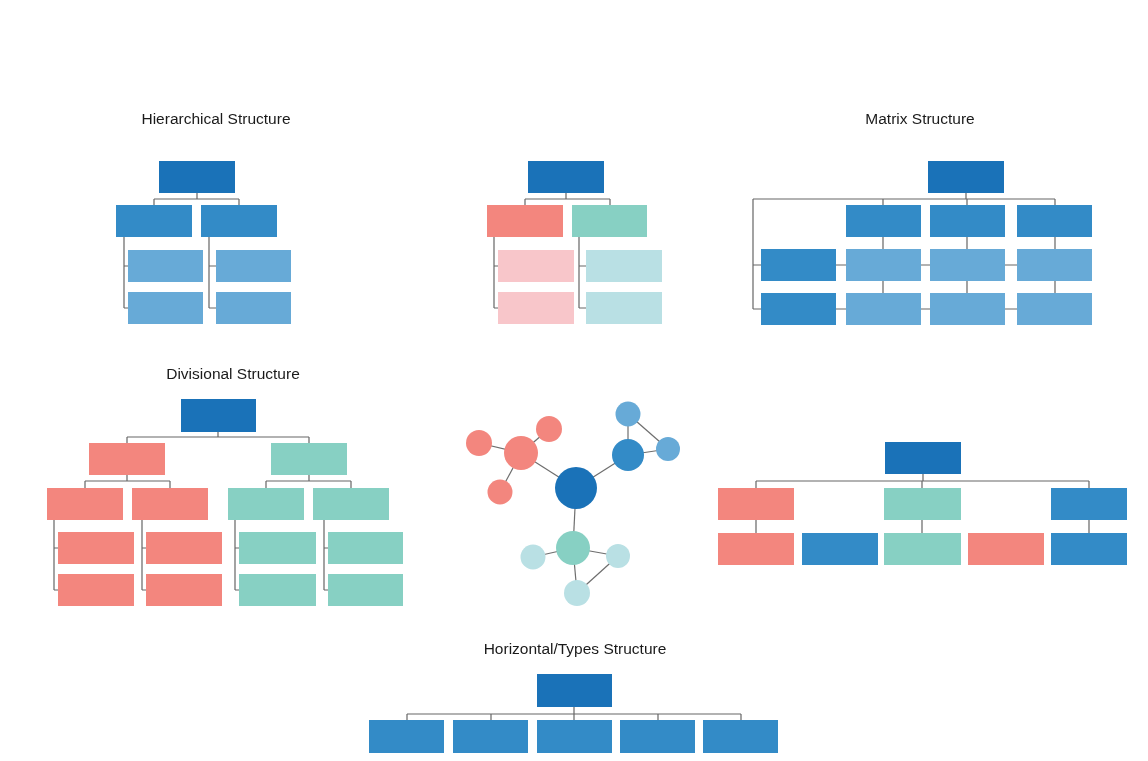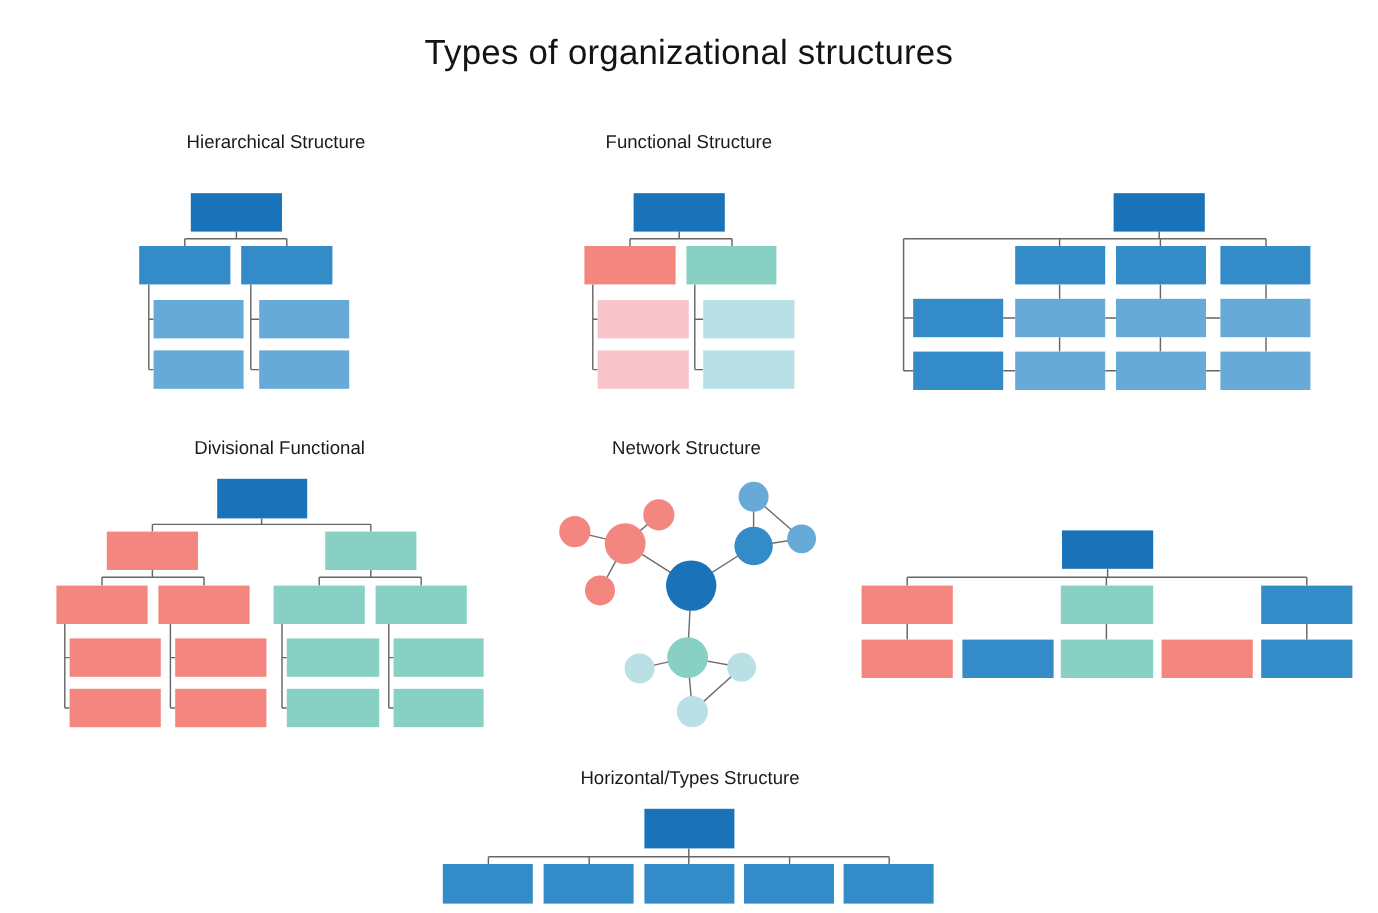--- a/index.html
+++ b/index.html
@@ -11,26 +11,24 @@
              font-weight:500;color:#1a1a1a;}
   svg{position:absolute;left:0;top:0;}
   .connector{stroke:#666666;stroke-width:1.2;fill:none;}
   .edge{stroke:#6e6e6e;stroke-width:1.2;}
 </style>
 </head>
 <body>
 
 <div id="page">
 
-  <div class="main-title">Types of organizational structures</div>
 
-  <div class="sec-title" style="left:80px;top:110px">Hierarchical Structure</div>
-  <div class="sec-title" style="left:424px;top:110px">Functional Structure</div>
-  <div class="sec-title" style="left:83px;top:365px">Divisional Functional</div>
-  <div class="sec-title" style="left:422px;top:365px">Network Structure</div>
+  <div class="sec-title" style="left:66px;top:110px">Hierarchical Structure</div>
+  <div class="sec-title" style="left:770px;top:110px">Matrix Structure</div>
+  <div class="sec-title" style="left:83px;top:365px">Divisional Structure</div>
   <div class="sec-title" style="left:425px;top:640px">Horizontal/Types Structure</div>
 
   <svg width="1148" height="761" viewBox="0 0 1148 761">
 
     <g>
       <path class="connector" d="M197 193 V199 M154 199 H239 M154 199 V205 M239 199 V205"></path>
       <path class="connector" d="M124 237 V308 M124 266 H128 M124 308 H128"></path>
       <path class="connector" d="M209 237 V308 M209 266 H216 M209 308 H216"></path>
     </g>
     <g>

